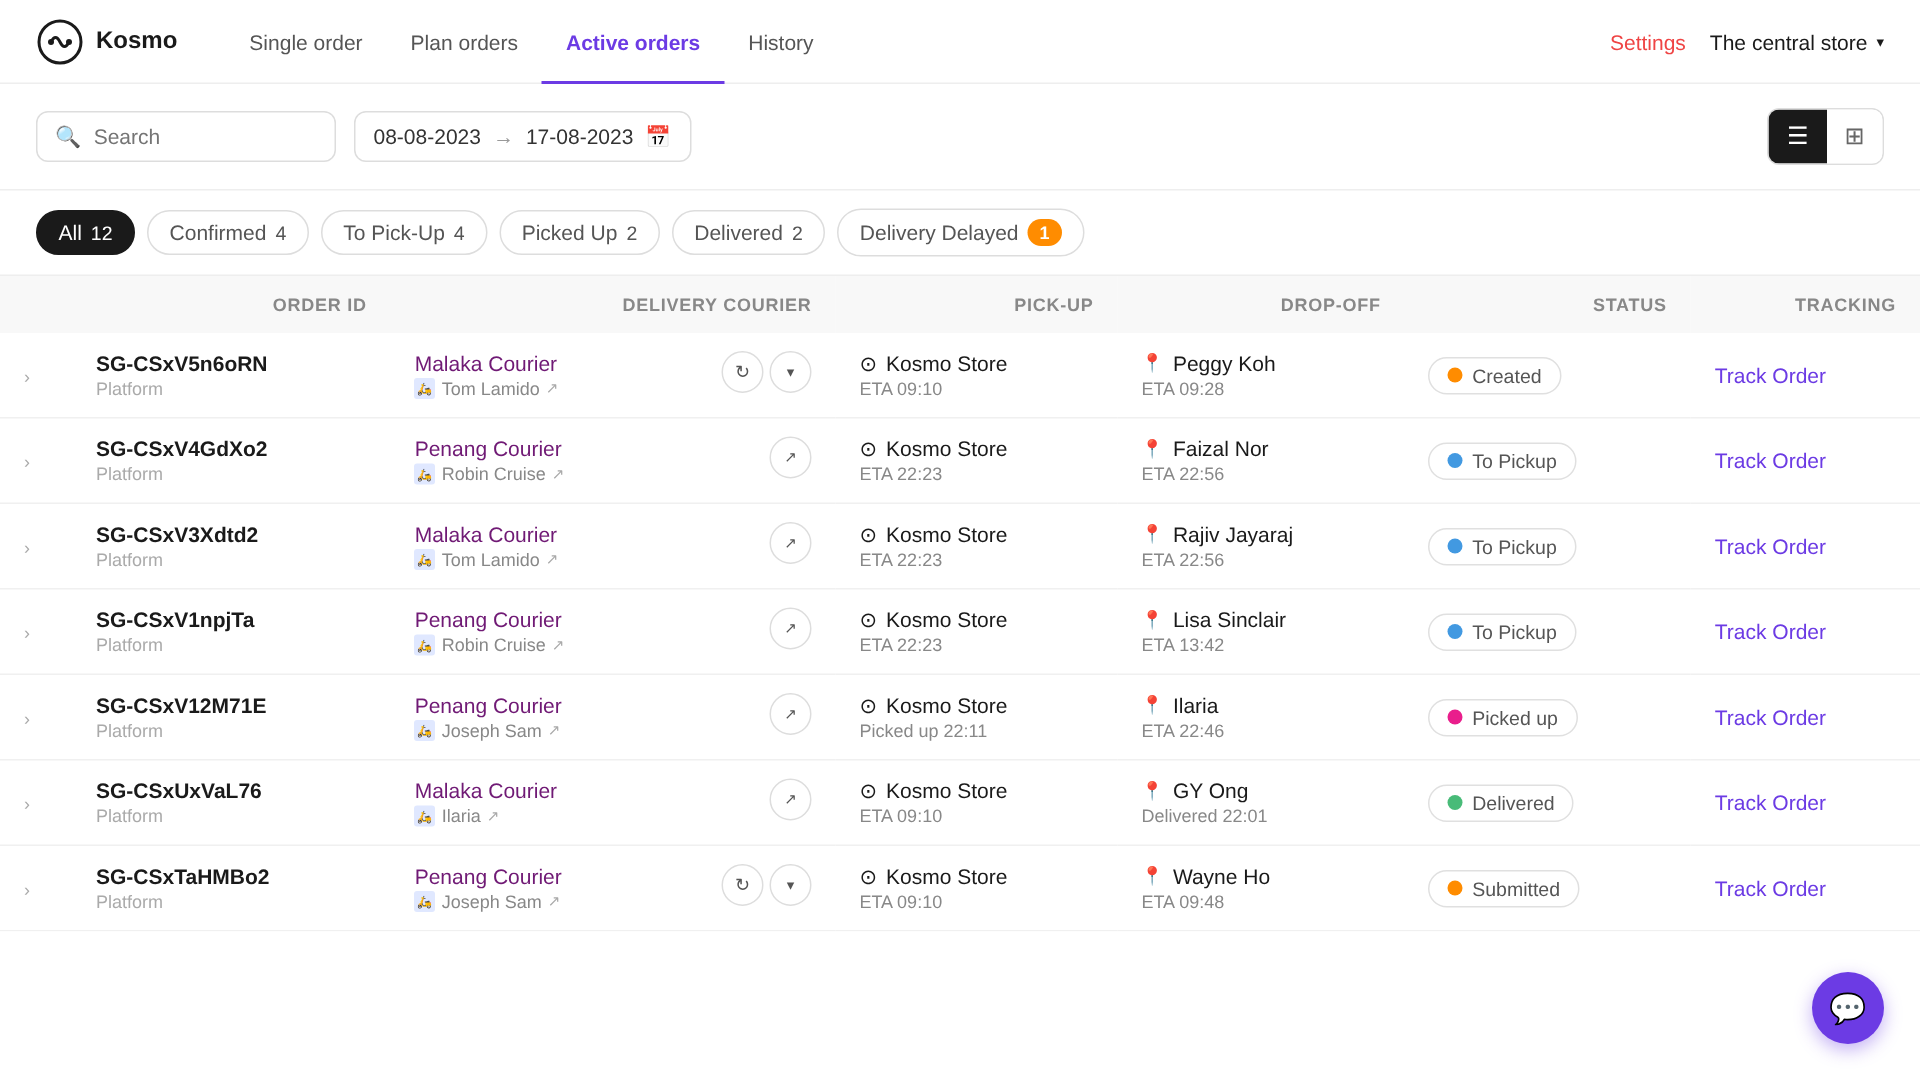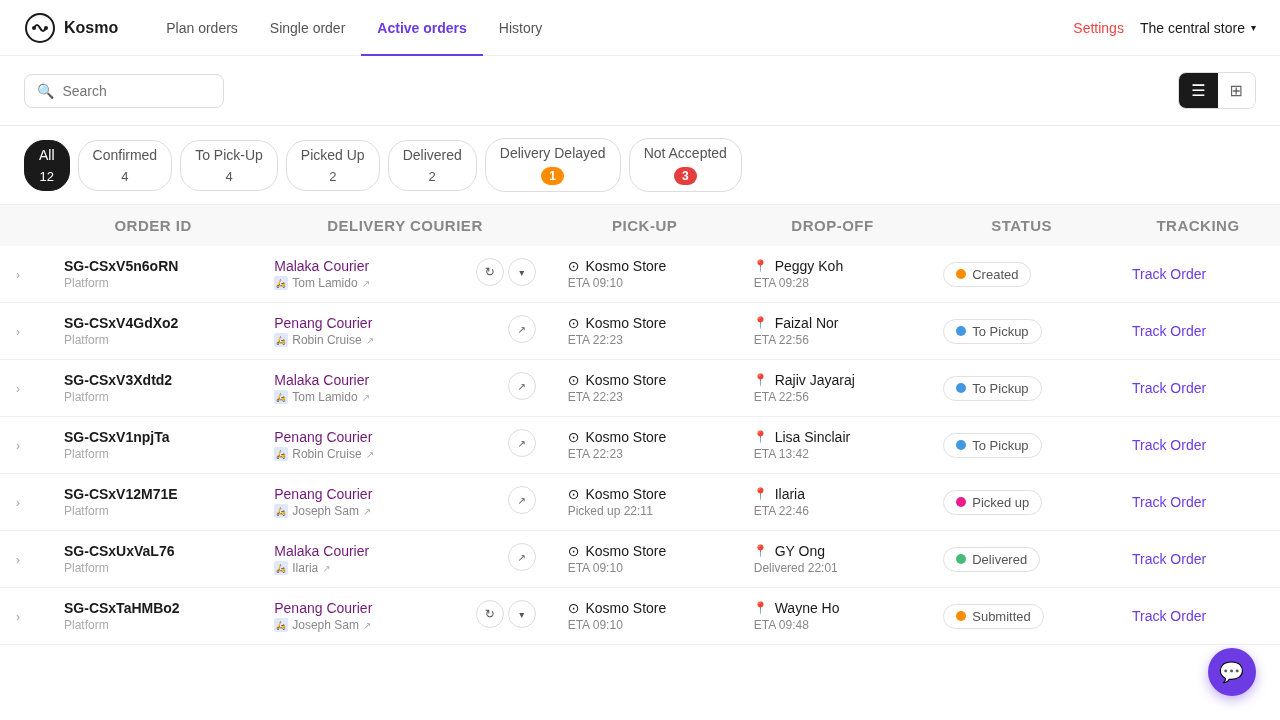--- a/index.html
+++ b/index.html
@@ -24,32 +24,32 @@
     .search-box input { border: none; outline: none; font-size: 14px; color: #666; width: 100%; background: transparent; }
     .search-icon { color: #aaa; font-size: 14px; }
     .date-range { display: flex; align-items: center; gap: 8px; border: 1px solid #ddd; border-radius: 8px; padding: 8px 12px; font-size: 14px; color: #333; cursor: pointer; }
     .date-arrow { color: #999; }
     .view-toggle { margin-left: auto; display: flex; border: 1px solid #ddd; border-radius: 8px; overflow: hidden; }
     .view-btn { padding: 8px 12px; background: #fff; border: none; cursor: pointer; font-size: 16px; color: #666; }
     .view-btn.active { background: #1a1a1a; color: #fff; }
 
     
     .filters { display: flex; align-items: center; gap: 8px; padding: 12px 24px; border-bottom: 1px solid #eee; }
-    .filter-btn { display: flex; align-items: center; gap: 6px; padding: 6px 14px; border-radius: 20px; border: 1px solid #ddd; background: #fff; cursor: pointer; font-size: 14px; color: #555; flex-direction: column; }
+    .filter-btn { display: flex; align-items: center; gap: 6px; padding: 6px 14px; border-radius: 20px; border: 1px solid #ddd; background: #fff; cursor: pointer; font-size: 14px; color: #555; }
     .filter-btn.active { background: #1a1a1a; color: #fff; border-color: #1a1a1a; }
     .filter-btn .count { font-size: 13px; }
     .filter-badge { padding: 2px 8px; border-radius: 10px; font-size: 12px; font-weight: 600; }
     .badge-orange { background: #ff8c00; color: #fff; }
     .badge-red { background: #e53e3e; color: #fff; }
 
     
     .table-container { overflow: auto; }
     table { width: 100%; border-collapse: collapse; }
     thead tr { background: #f8f8f8; }
-    th { padding: 12px 16px; text-align: center; font-size: 15px; font-weight: 700; color: #888; letter-spacing: 0.5px; text-transform: uppercase; }
+    th { padding: 12px 16px; text-align: right; font-size: 12px; font-weight: 700; color: #888; letter-spacing: 0.5px; text-transform: uppercase; }
     td { padding: 12px 16px; border-bottom: 1px solid #f0f0f0; vertical-align: middle; }
 
     .row-expand { color: #aaa; cursor: pointer; font-size: 12px; }
     .order-id { font-weight: 600; color: #1a1a1a; font-size: 14px; }
     .order-sub { color: #aaa; font-size: 12px; margin-top: 2px; }
     .courier-name { font-weight: 500; color: #701a75; }
     .courier-sub { display: flex; align-items: center; gap: 4px; color: #888; font-size: 12px; margin-top: 2px; }
     .courier-icon { width: 14px; height: 14px; background: #e0e8ff; border-radius: 2px; display: inline-flex; align-items: center; justify-content: center; font-size: 8px; }
     .courier-actions { display: flex; align-items: center; gap: 4px; margin-left: 8px; }
     .action-icon { width: 28px; height: 28px; border-radius: 50%; border: 1px solid #ddd; display: flex; align-items: center; justify-content: center; cursor: pointer; font-size: 12px; color: #555; }
@@ -75,38 +75,44 @@
   <div class="logo">
     <svg class="logo-icon" viewBox="0 0 32 32" fill="none">
       <circle cx="16" cy="16" r="14" stroke="#1a1a1a" stroke-width="2"></circle>
       <path d="M10 16 Q13 10 16 16 Q19 22 22 16" stroke="#1a1a1a" stroke-width="2" fill="none" stroke-linecap="round"></path>
       <circle cx="10" cy="16" r="2" fill="#1a1a1a"></circle>
       <circle cx="22" cy="16" r="2" fill="#1a1a1a"></circle>
     </svg>
     <span>Kosmo</span>
   </div>
   <nav class="nav">
+    <a class="nav-item">Single order</a>
     <a class="nav-item">Plan orders</a>
-    <a class="nav-item">Single order</a>
     <a class="nav-item active">Active orders</a>
     <a class="nav-item">History</a>
   </nav>
   <div class="header-right">
     <span class="settings-btn">Settings</span>
     <div class="store-selector">
       <span>The central store</span>
       <span class="store-chevron">▾</span>
     </div>
   </div>
 </div>
 
 <div class="toolbar">
   <div class="search-box">
     <span class="search-icon">🔍</span>
     <input type="text" placeholder="Search" style="">
+  </div>
+  <div class="date-range">
+    <span>08-08-2023</span>
+    <span class="date-arrow">→</span>
+    <span>17-08-2023</span>
+    <span>📅</span>
   </div>
   <div class="view-toggle" style="margin-left:auto;">
     <button class="view-btn active">☰</button>
     <button class="view-btn">⊞</button>
   </div>
 </div>
 
 <div class="filters">
   <button class="filter-btn active">
     <span>All</span>
@@ -125,24 +131,20 @@
     <span class="count">2</span>
   </button>
   <button class="filter-btn">
     <span>Delivered</span>
     <span class="count">2</span>
   </button>
   <button class="filter-btn">
     <span>Delivery Delayed</span>
     <span class="filter-badge badge-orange">1</span>
   </button>
-  <button class="filter-btn">
-    <span>Not Accepted</span>
-    <span class="filter-badge badge-red">3</span>
-  </button>
 </div>
 
 <div class="table-container">
   <table>
     <thead>
       <tr>
         <th style="width:48px;"></th>
         <th>ORDER ID</th>
         <th>DELIVERY COURIER</th>
         <th>PICK-UP</th>

